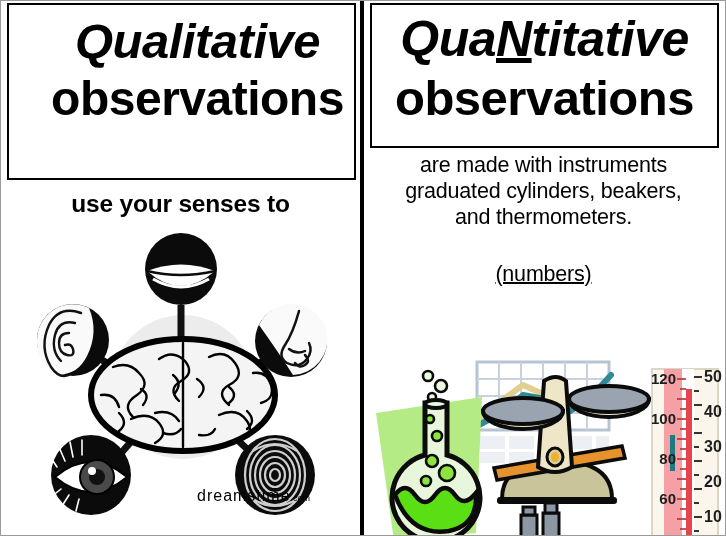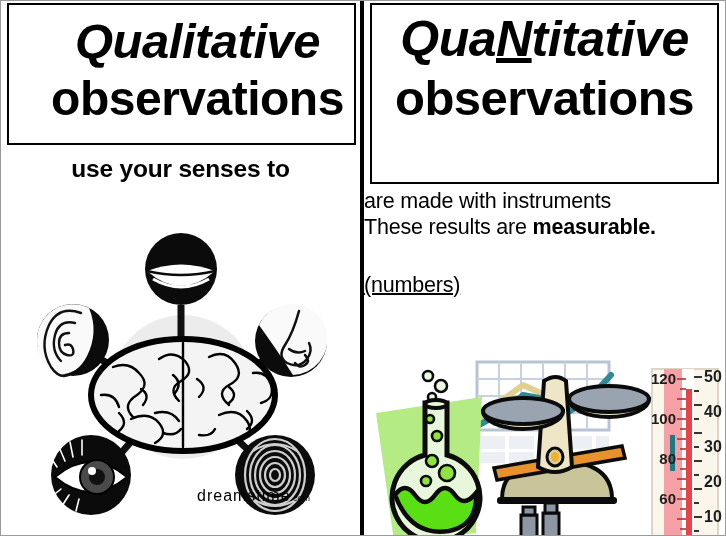--- a/index.html
+++ b/index.html
@@ -9,35 +9,35 @@
   .poster{position:relative;width:726px;height:536px;box-sizing:border-box;
           border:1px solid #9a9a9a;background:#fff;display:flex;}
 
   .panel{position:relative;box-sizing:border-box;height:100%;overflow:hidden;background:#fff;}
   .panel-left{width:363px;border-right:4px solid #000;}
   .panel-right{width:359px;}
 
   
   .title-box{box-sizing:border-box;border:2px solid #000;margin:2px 4px 0 6px;
              text-align:center;background:#fff;}
-  .title-box.left{height:142px;padding-top:6px;padding-left:32px;}
-  .title-box.right{height:181px;padding-top:4px;}
+  .title-box.left{height:177px;padding-top:6px;padding-left:32px;}
+  .title-box.right{height:145px;padding-top:4px;}
 
   .title-word{display:block;font-weight:700;line-height:1.0;letter-spacing:-0.5px;}
   .title-italic{font-style:italic;}
   .tl1{font-size:49px;margin-top:6px;}
   .tl2{font-size:48px;margin-top:9px;}
   .tr1{font-size:50px;margin-top:5px;}
   .tr2{font-size:49px;margin-top:10px;}
   .u{text-decoration:underline;text-underline-offset:2px;}
 
   
   .body-left{text-align:center;font-weight:700;font-size:24.5px;line-height:1.26;
              margin-top:9px;letter-spacing:-0.2px;}
-  .body-right{text-align:left;font-weight:400;font-size:21.5px;line-height:1.2;
+  .body-right{text-align:center;font-weight:400;font-size:21.5px;line-height:1.2;
               margin-top:5px;letter-spacing:-0.2px;}
   .body-right .bold{font-weight:700;}
   .body-right .num{text-decoration:underline;text-underline-offset:1px;}
   .senses-wrap{position:absolute;left:12px;top:226px;width:340px;height:310px;}
   .sci-wrap{position:absolute;left:0px;top:350px;width:359px;height:198px;}
 
   .watermark{position:absolute;left:196px;top:486px;font-size:16px;color:#000000;
              letter-spacing:1px;font-weight:400;}
   .watermark small{font-size:9px;letter-spacing:0;}
 </style>
@@ -160,21 +160,22 @@
 
   <div class="panel panel-right">
 
     <div class="title-box right">
       <span class="title-word title-italic tr1"><span>Qua</span><span class="u">N</span><span>titative</span></span>
       <span class="title-word tr2">observations</span>
     </div>
 
     <div class="body-right">
       <div>are made with instruments</div>
-      <div><span>These results are </span><span class="bold">measurable.</span></div>
+      <div>graduated cylinders, beakers,</div>
+      <div>and thermometers.</div>
       <div class="num" style="display:inline-block;margin-top:32px;">(numbers)</div>
     </div>
 
     <div class="sci-wrap">
       <svg viewBox="0 0 359 198" width="359" height="198" xmlns="http://www.w3.org/2000/svg">
 
         <g>
           <rect x="113" y="11" width="132" height="68" fill="#ffffff" stroke="#b8c4d4" stroke-width="3"></rect>
           <g stroke="#c8d2de" stroke-width="2">
             <line x1="113" y1="28" x2="245" y2="28"></line>

